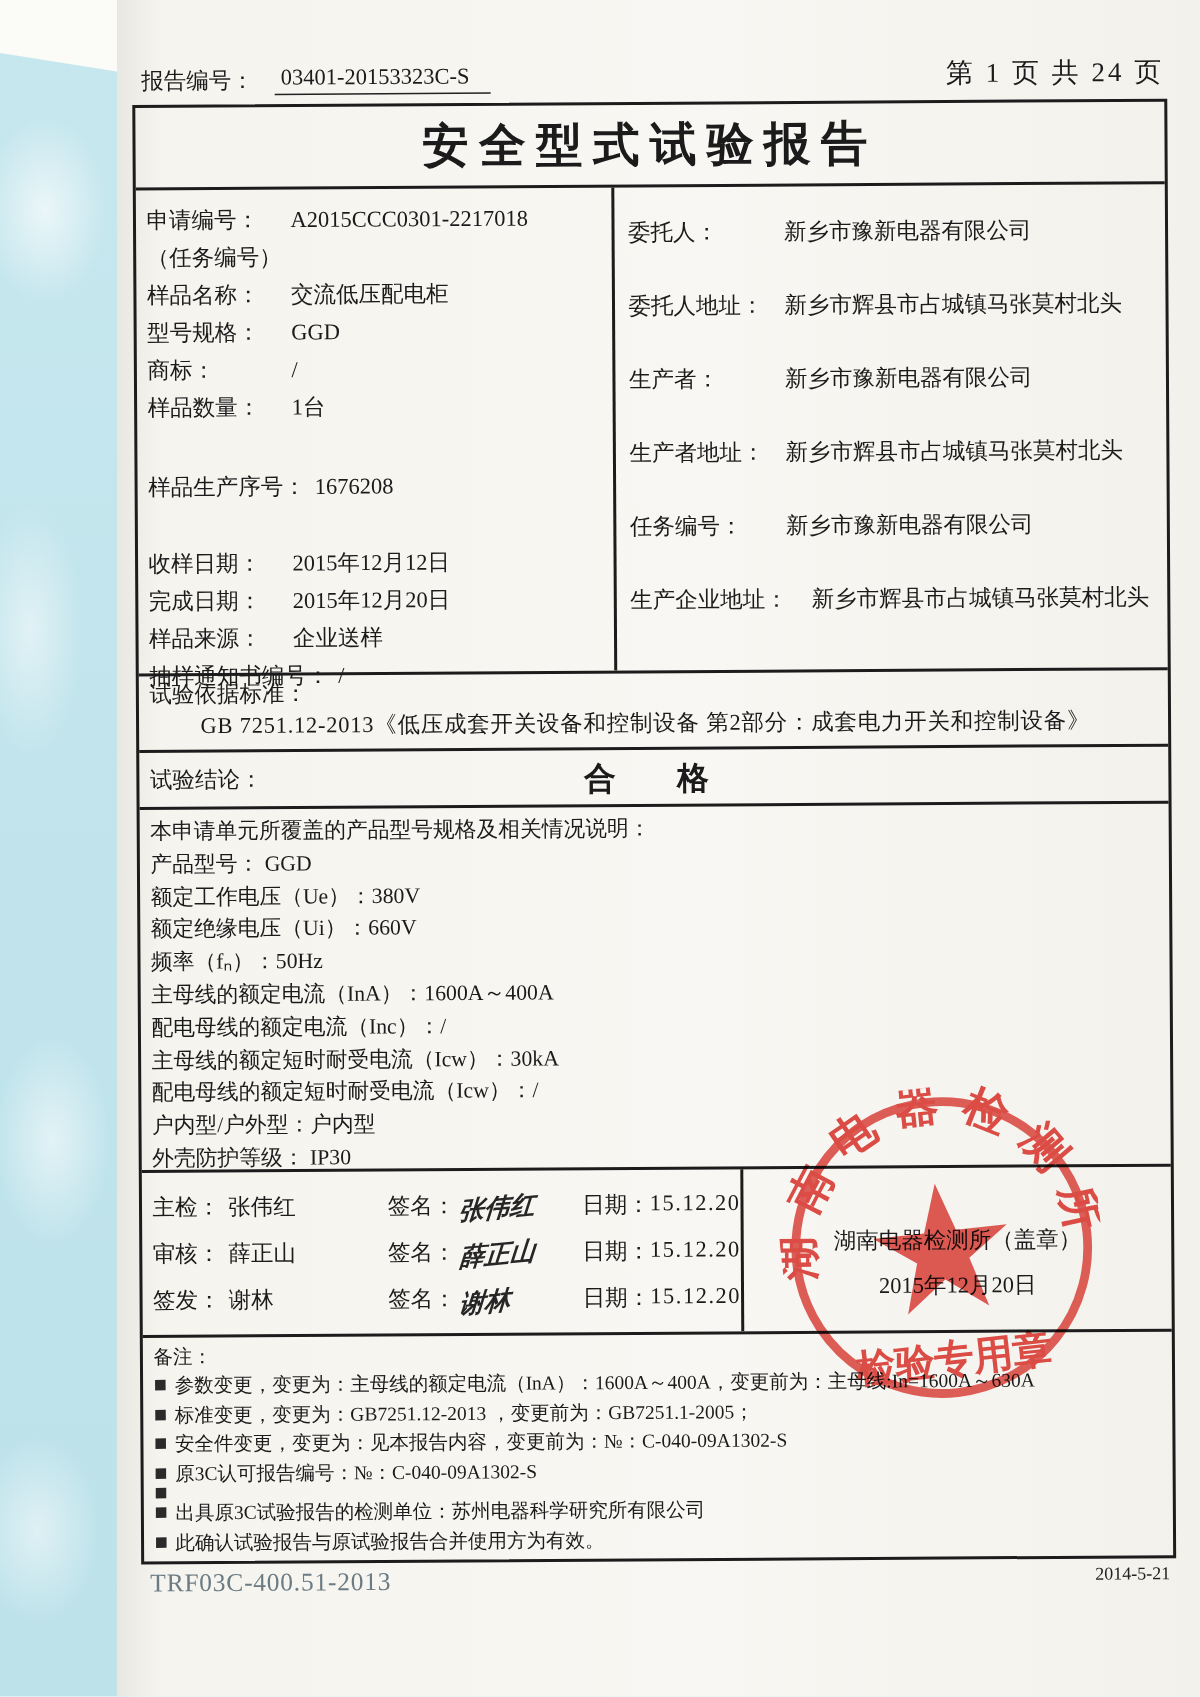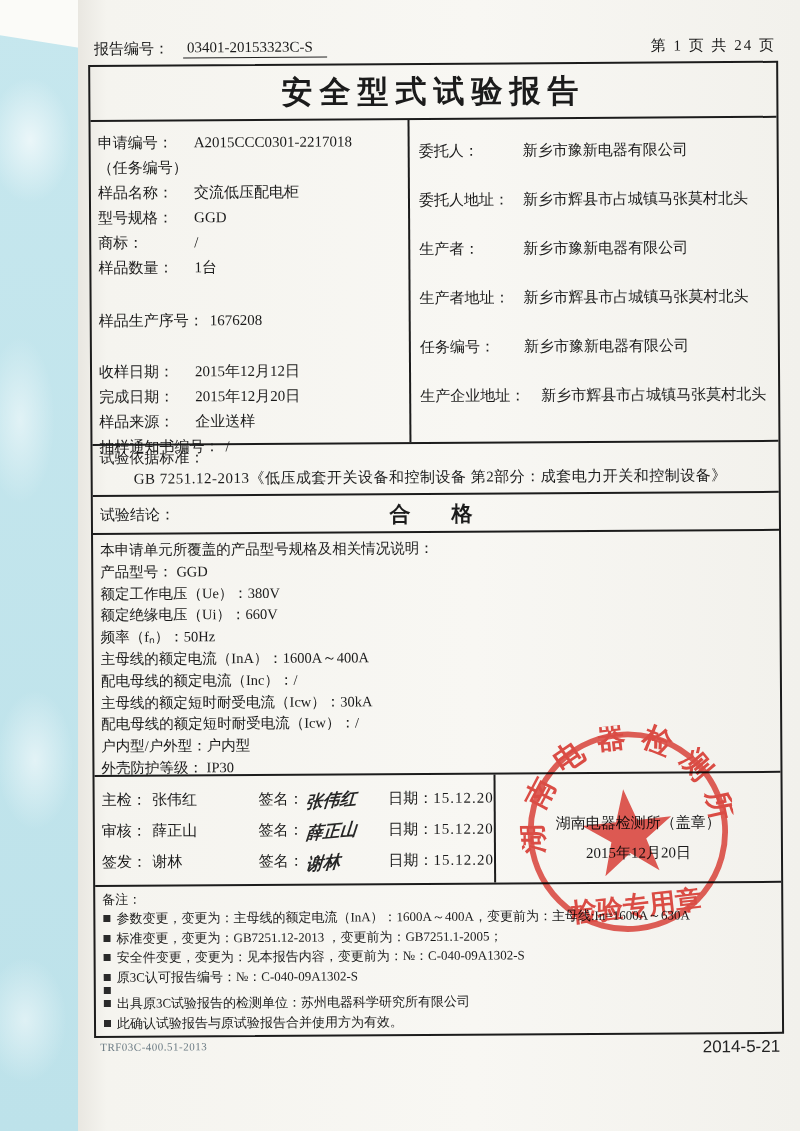--- a/index.html
+++ b/index.html
@@ -20,21 +20,21 @@
     background:#fbfbf8;transform:rotate(9deg);}
   
   .page{position:absolute;left:78px;top:0;width:722px;height:1131px;
     background:linear-gradient(90deg,#e9e7e1 0%,#f5f4ef 4%,#f8f7f3 55%,#f2f1ec 100%);}
   .scan{position:absolute;left:88px;top:40px;width:690px;transform:rotate(-0.35deg);transform-origin:top left;}
 
   .hdr-row{display:flex;justify-content:space-between;align-items:flex-end;
     padding:0 2px 6px 6px;font-size:15px;}
   .hdr-left{display:flex;gap:14px;}
   .hdr-no{border-bottom:1.5px solid #222;padding:0 14px 1px 4px;}
-  .hdr-page{letter-spacing:2px;font-size:15px;}
+  .hdr-page{letter-spacing:2px;font-size:18px;}
 
   .doc-box{border:2.2px solid #1c1c1c;background:transparent;}
   .sect{border-top:2px solid #1c1c1c;}
   .sect:first-child{border-top:none;}
 
   .title-sect{height:53px;display:flex;align-items:center;justify-content:center;}
   .doc-title{font-size:31px;font-weight:600;letter-spacing:7px;}
 
   .info-table{display:flex;height:322px;}
   .info-left{width:310px;padding:9px 0 0 7px;font-size:15px;}
@@ -73,22 +73,22 @@
   .stamp-cell{flex:1;border-left:2px solid #1c1c1c;text-align:center;font-size:15px;
     padding-top:34px;}
   .stamp-cell div{line-height:30px;}
 
   .notes-sect{padding:3px 6px 4px 7px;font-size:13px;height:142px;}
   .notes-label{line-height:19px;}
   .note{line-height:19.5px;white-space:nowrap;display:flex;align-items:center;}
   .bullet{display:inline-block;width:7px;height:7px;background:#2a2a2a;margin:0 6px 0 1px;flex:0 0 auto;}
 
   .footer-row{display:flex;justify-content:space-between;padding:3px 4px 0 6px;}
-  .footer-left{font-size:11px;color:#6b7b84;letter-spacing:.5px;}
-  .footer-right{font-size:17px;color:#222;font-family:Liberation Sans, sans-serif;}
+  .footer-left{font-size:17px;color:#6b7b84;letter-spacing:.5px;}
+  .footer-right{font-size:12px;color:#222;font-family:Liberation Serif, serif;}
 
   .stamp{position:absolute;left:428px;top:688px;width:214px;height:214px;z-index:30;
     mix-blend-mode:multiply;opacity:.88;transform:rotate(-6deg);}
 </style>
 </head>
 <body>
 
 <div class="blue-strip"></div>
 <div class="corner-white"></div>
 <div class="page"></div>

